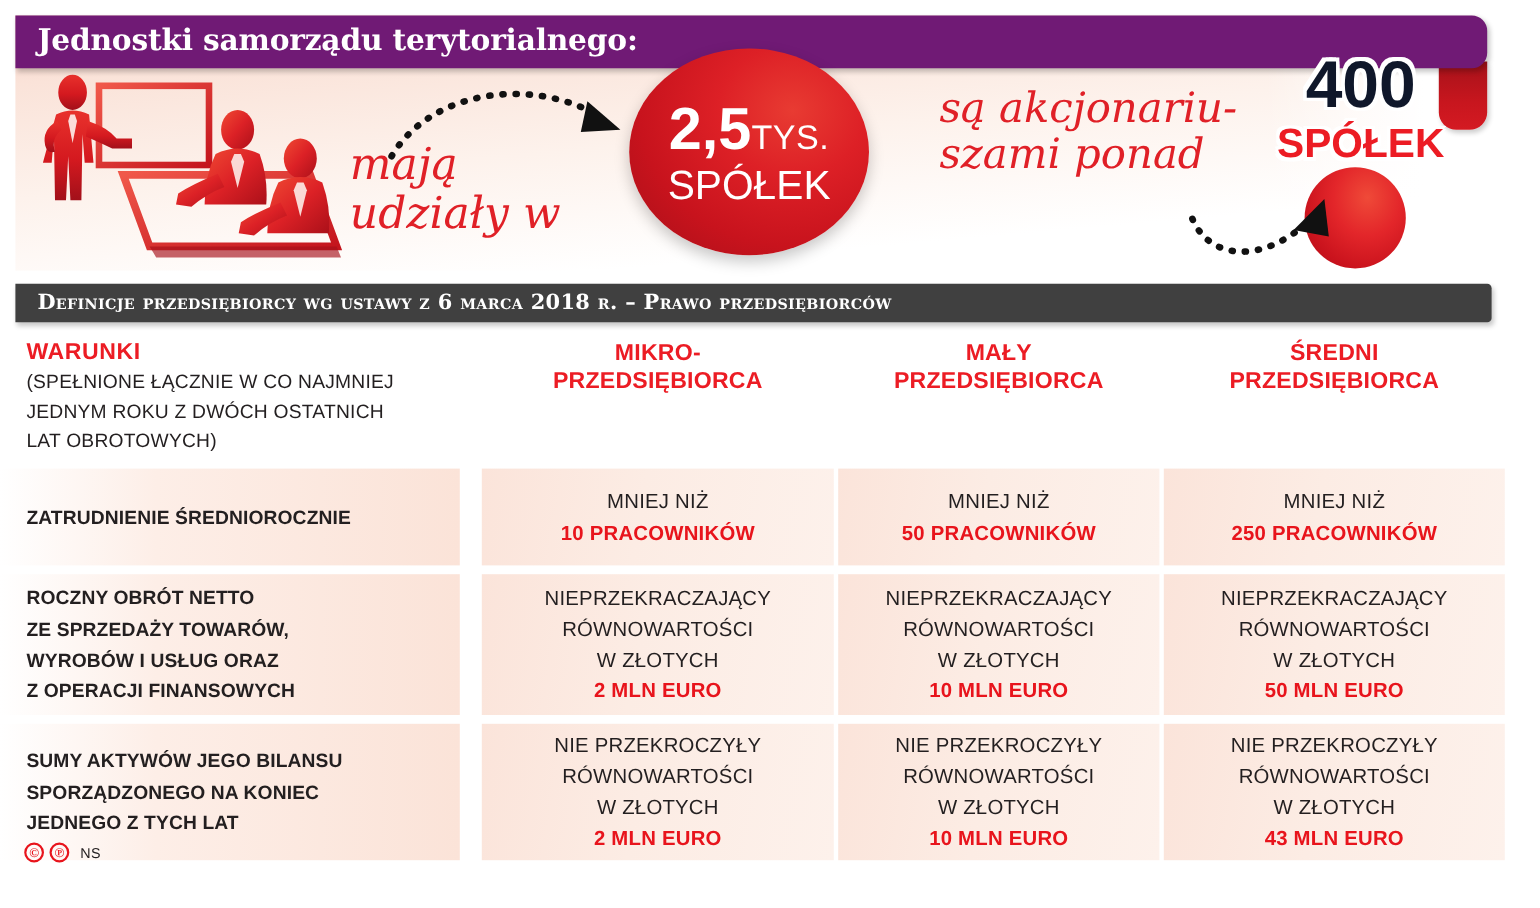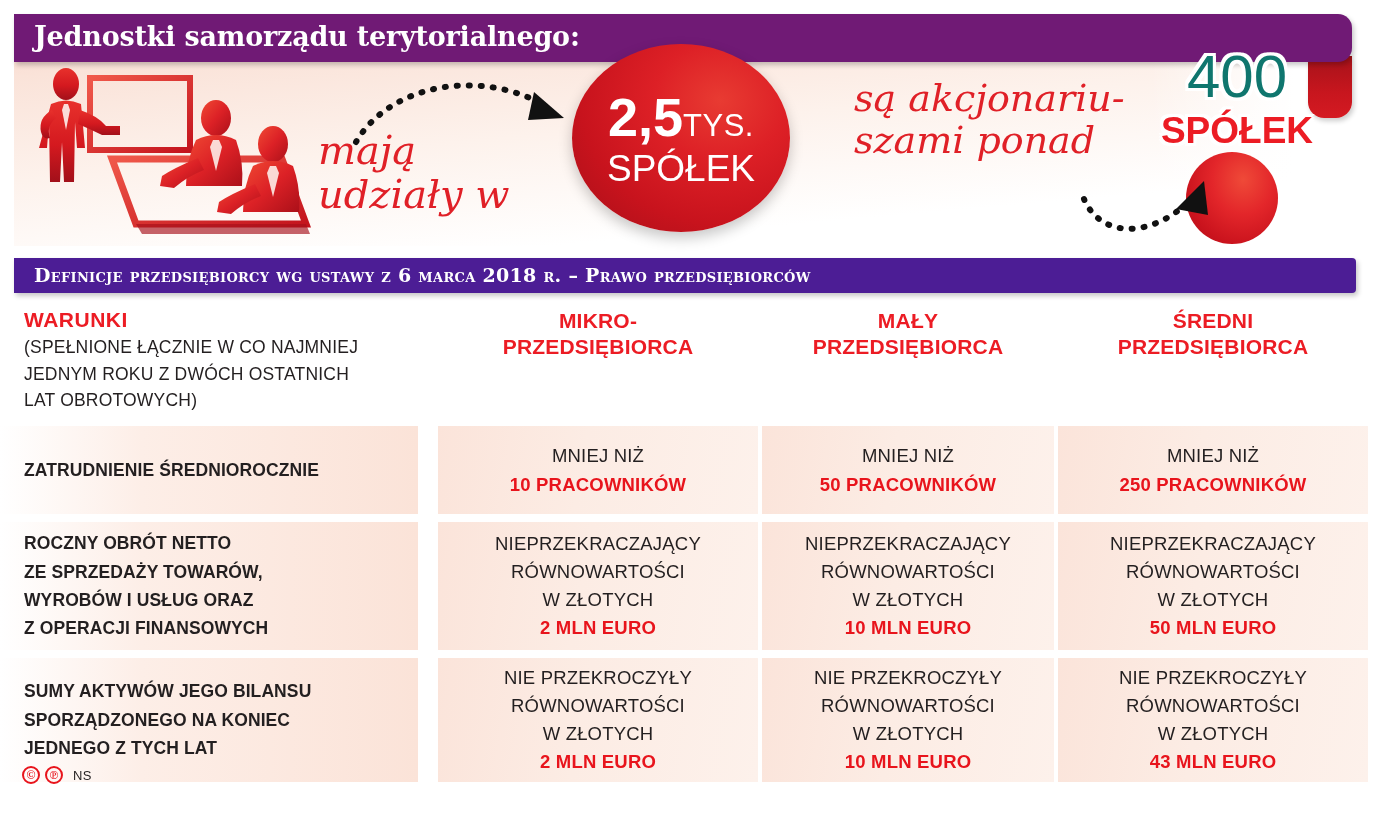--- a/index.html
+++ b/index.html
@@ -112,22 +112,22 @@
     width: 92px; height: 92px;
     border-radius: 50%;
     background: radial-gradient(ellipse at 62% 30%, #ef4a38 0%, #e3262a 38%, #ca131d 72%, #ac0f18 100%);
     z-index: 4;
   }
   .outline-num {
     position: absolute;
     left: 1152px; top: 48px;
     width: 170px;
     text-align: center;
-    color: #0f766e;
-    font-weight: normal;
+    color: #0f172a;
+    font-weight: bold;
     font-size: 60px;
     line-height: 0.95;
     font-family: "Liberation Sans", sans-serif;
     text-shadow:
       -3px -3px 0 #fff, 3px -3px 0 #fff, -3px 3px 0 #fff, 3px 3px 0 #fff,
       -3px 0 0 #fff, 3px 0 0 #fff, 0 -3px 0 #fff, 0 3px 0 #fff;
     z-index: 8;
   }
   .outline-sub {
     position: absolute;
@@ -147,21 +147,21 @@
 
   .arrow-svg { position: absolute; z-index: 5; }
   #arrow1 { left: 350px; top: 70px; }
   #arrow2 { left: 1080px; top: 175px; }
 
   
   #subtitle-bar {
     position: absolute;
     left: 14px; top: 258px;
     width: 1342px; height: 35px;
-    background: #4c1d95;
+    background: #404040;
     border-radius: 0 4px 4px 0;
     box-shadow: 2px 3px 5px rgba(0,0,0,0.22);
     z-index: 4;
   }
   #subtitle-text {
     position: absolute; left: 20px; top: 6px;
     color: #ffffff;
     font-family: "DejaVu Serif", serif;
     font-weight: bold;
     font-size: 19px;

